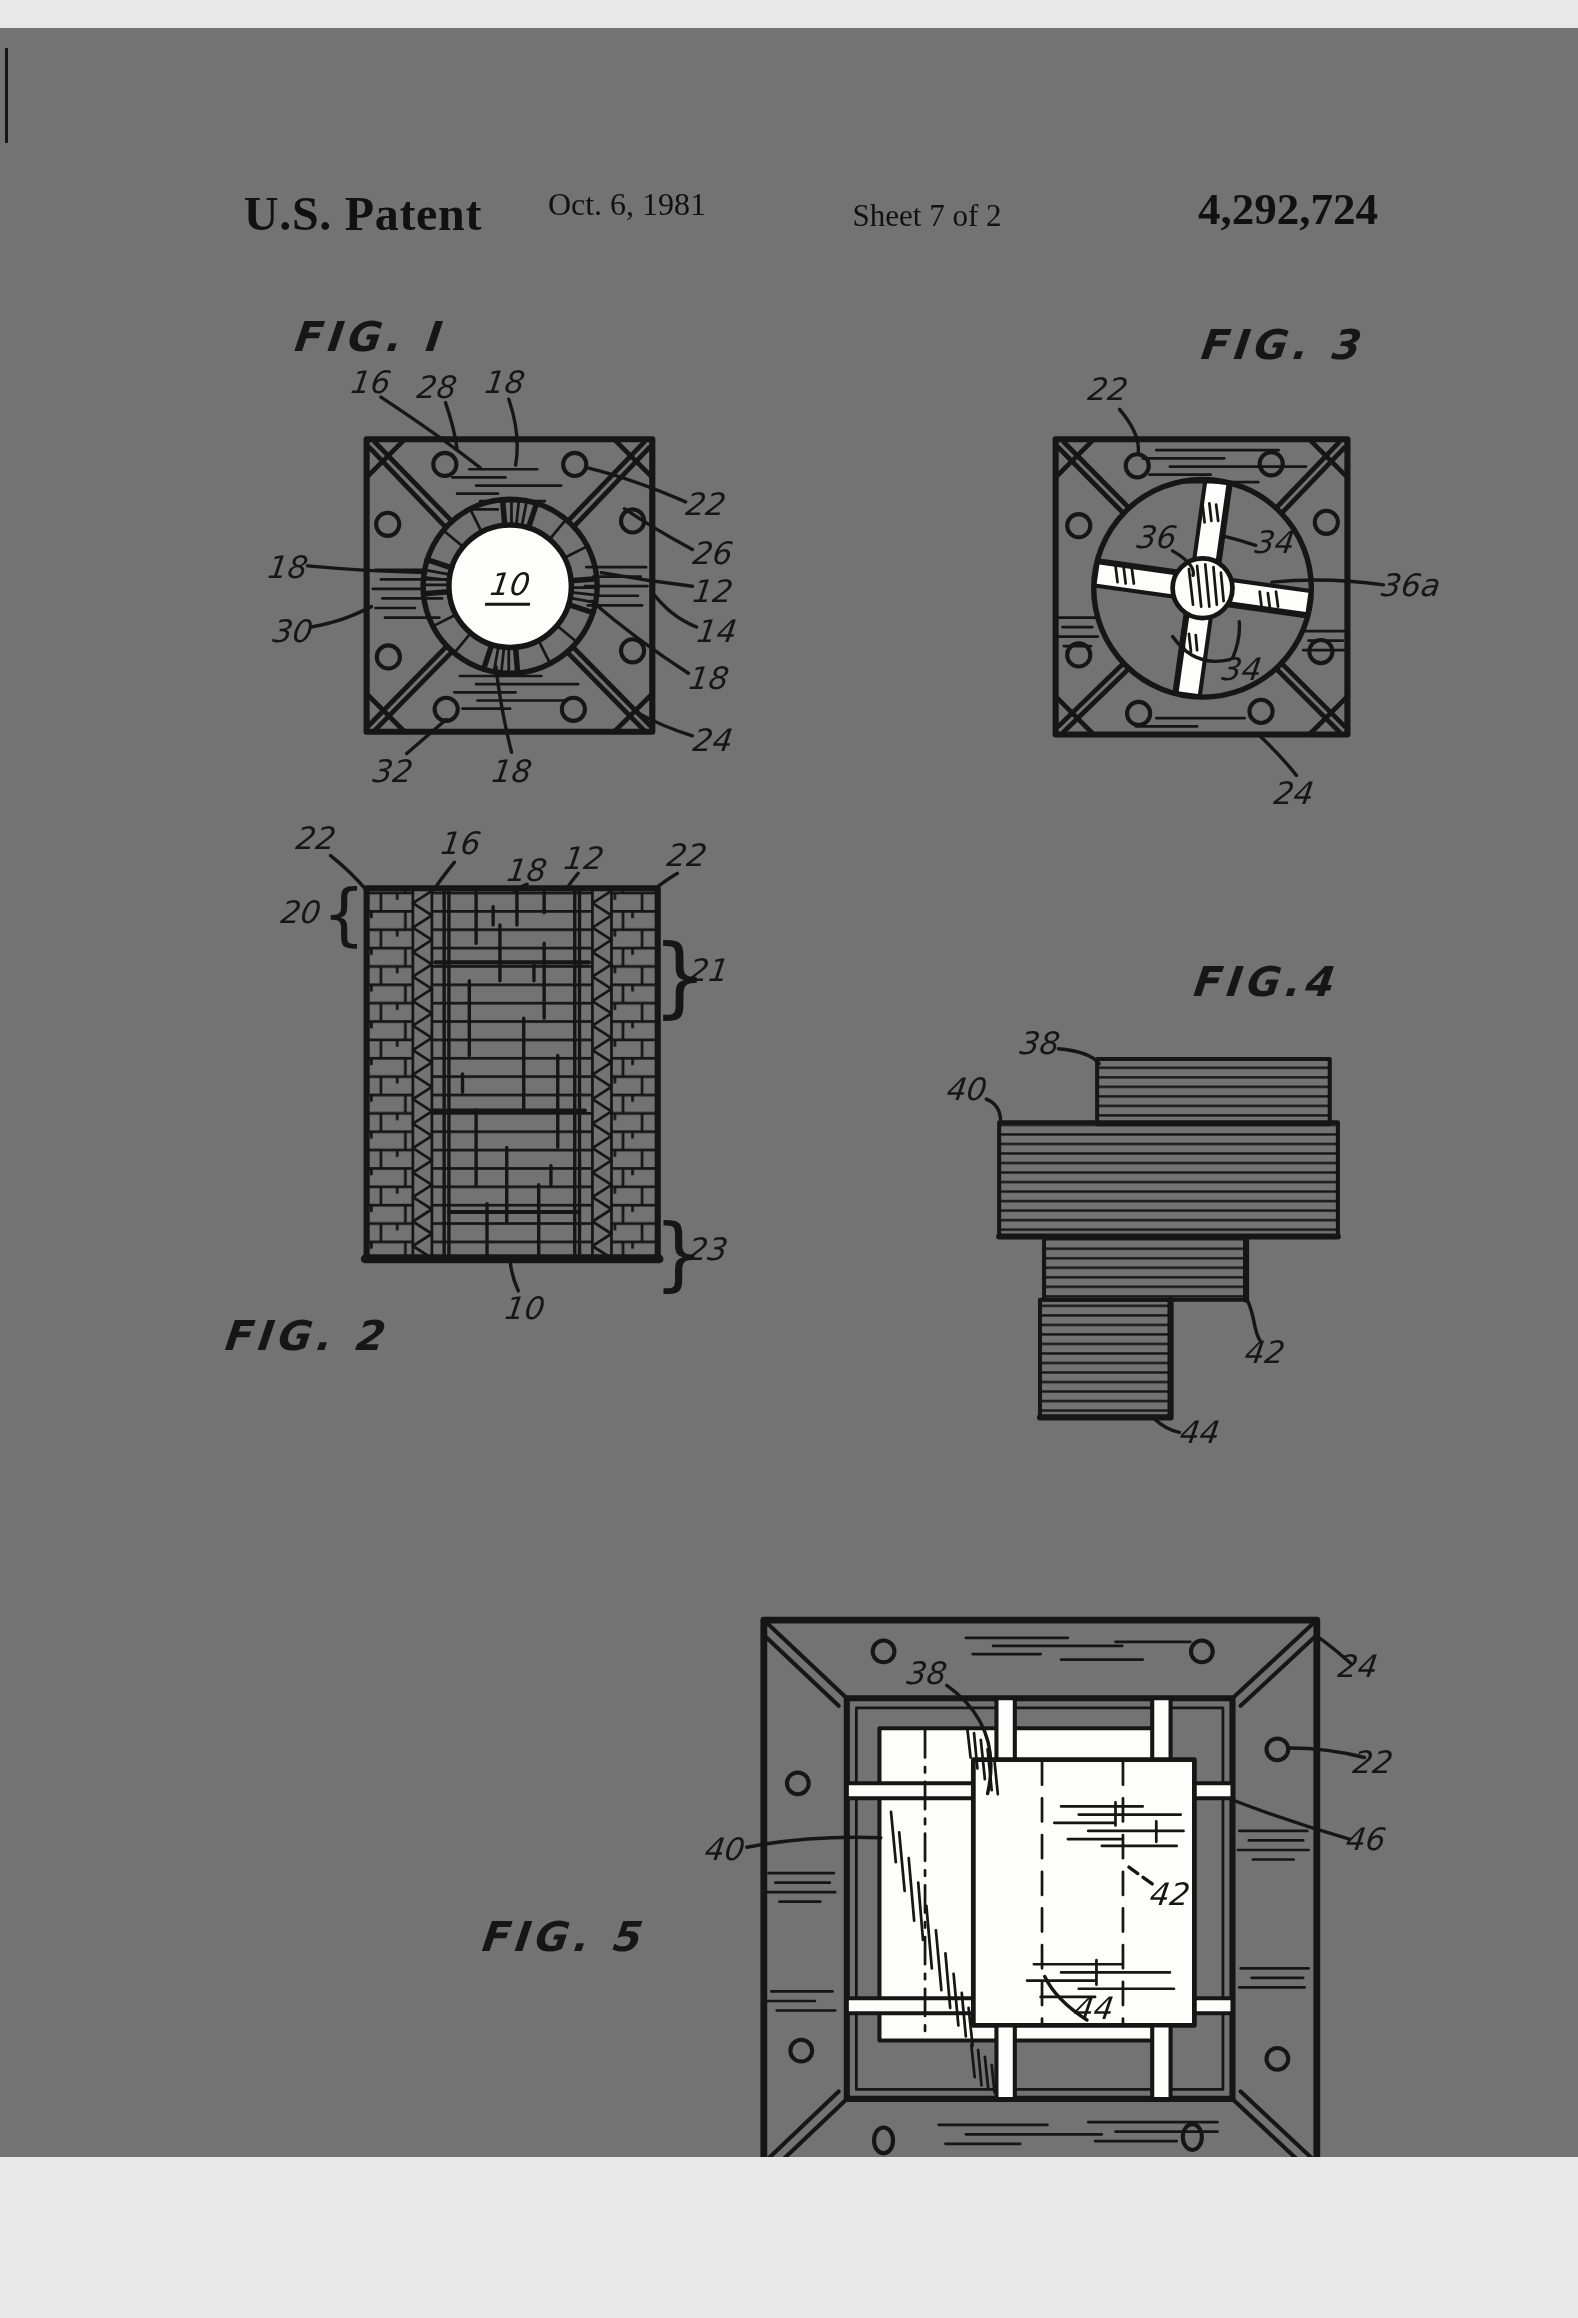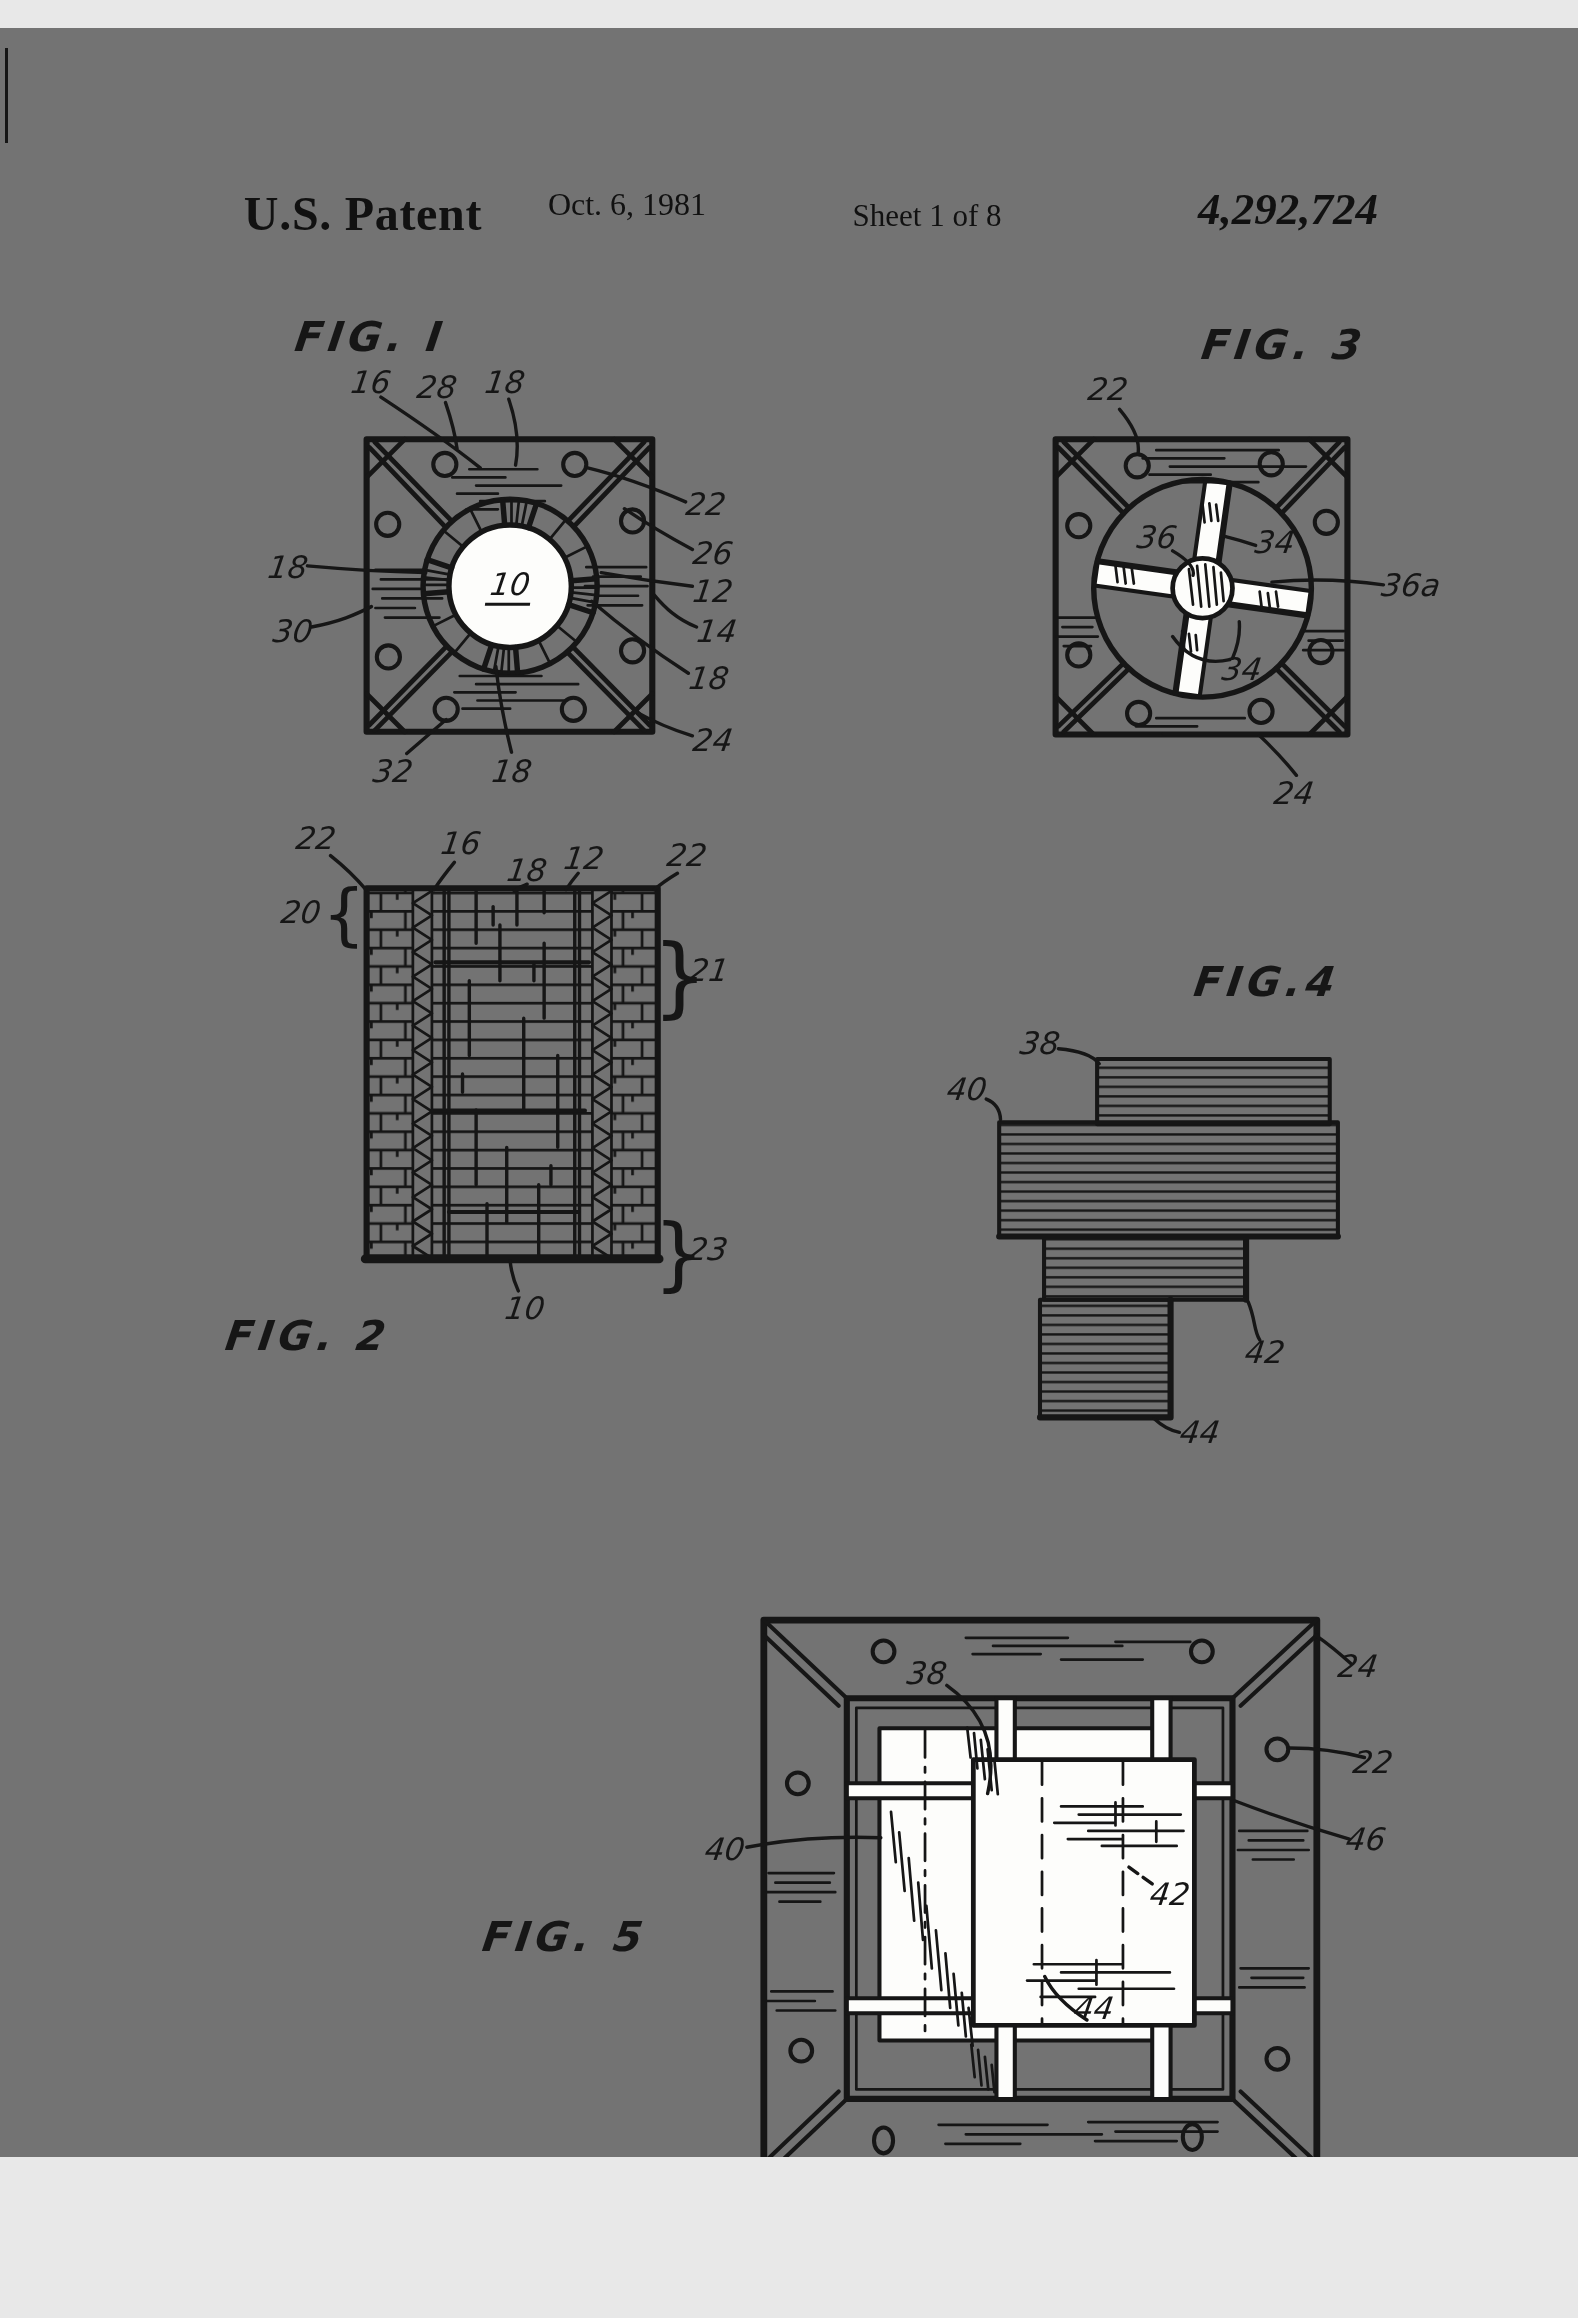--- a/index.html
+++ b/index.html
@@ -248,22 +248,22 @@
                                 M1984,2662 Q1900,2638 1816,2606
                                 M1098,2674 C1170,2660 1240,2658 1295,2660
                                 M1392,2436 C1434,2466 1470,2515 1452,2595
                                 M1598,2928 Q1552,2898 1536,2864"></path>
       <path stroke-width="5" stroke-dasharray="16 10" d="M1694,2728 Q1672,2712 1658,2702"></path>
     </g>
   </svg>
 
   <div class="hdr title" style="left:363px;top:185px;">U.S. Patent</div>
   <div class="hdr date" style="left:627px;top:176px;">Oct. 6, 1981</div>
-  <div class="hdr sheet" style="left:927px;top:188px;">Sheet 1 of 8</div>
-  <div class="hdr patnum" style="left:1288px;top:181px;font-style:italic;">4,292,724</div>
+  <div class="hdr sheet" style="left:927px;top:188px;">Sheet 7 of 2</div>
+  <div class="hdr patnum" style="left:1288px;top:181px;">4,292,724</div>
 
   <div class="figtitle" style="left:371px;top:309px;">FIG. I</div>
   <div class="figtitle" style="left:1284px;top:317px;">FIG. 3</div>
   <div class="figtitle" style="left:308px;top:1308px;">FIG. 2</div>
   <div class="figtitle" style="left:1267px;top:954px;">FIG.4</div>
   <div class="figtitle" style="left:565px;top:1909px;">FIG. 5</div>
 
   <div class="ref" style="left:371px;top:354px;">16</div>
   <div class="ref" style="left:437px;top:359px;">28</div>
   <div class="ref" style="left:505px;top:354px;">18</div>

